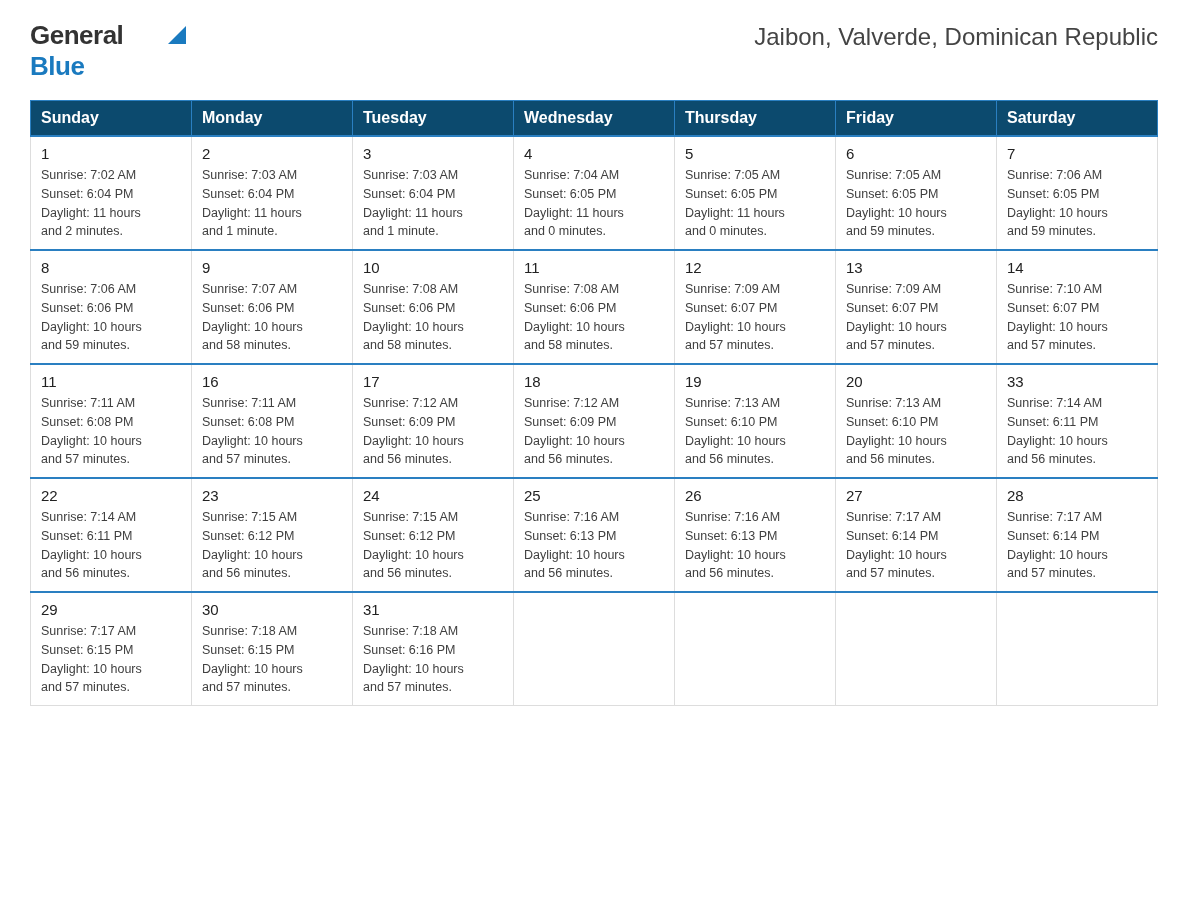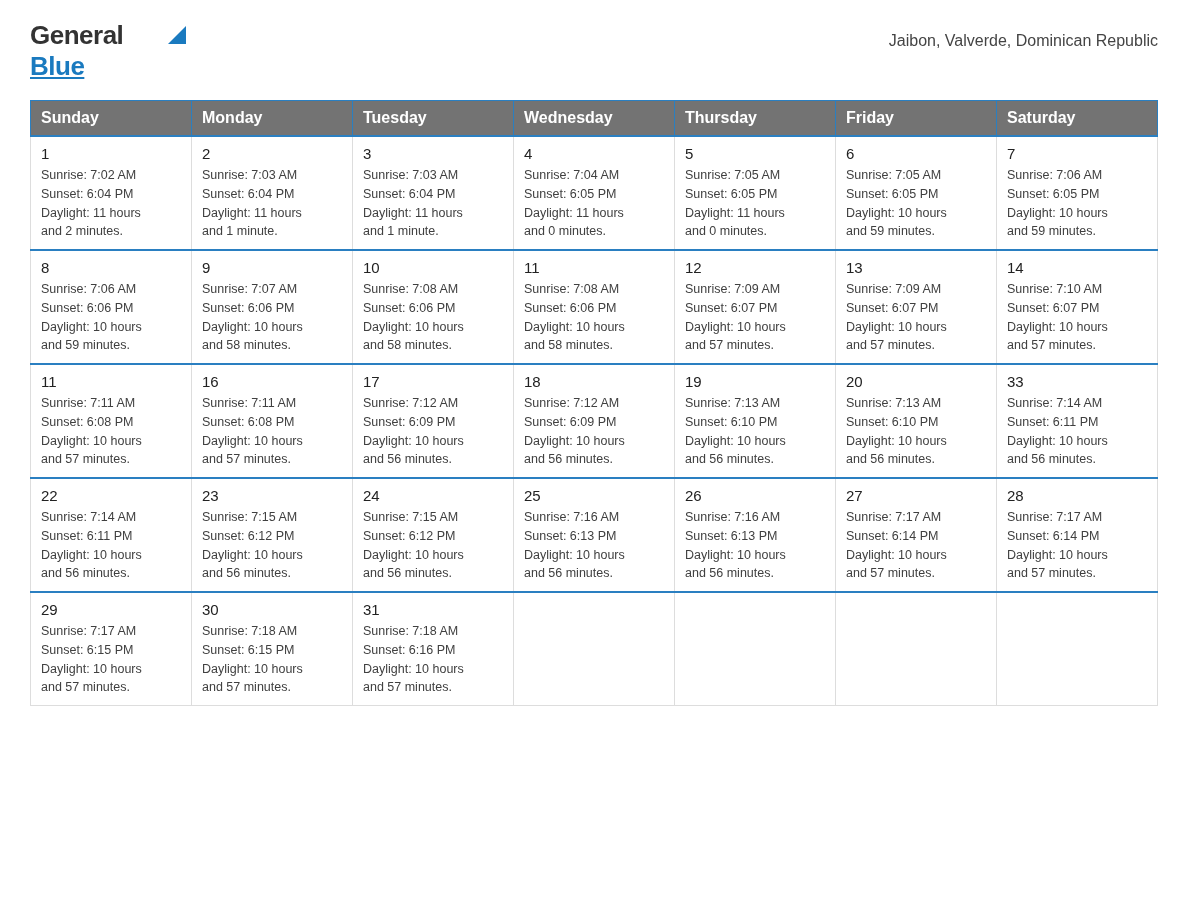--- a/index.html
+++ b/index.html
@@ -19,32 +19,32 @@
     .title-area {
       text-align: right;
     }
     .main-title {
       font-size: 48px;
       font-weight: bold;
       color: #222;
       line-height: 1.1;
     }
     .subtitle {
-      font-size: 16px;
+      font-size: 24px;
       color: #444;
-      margin-top: 12px;
+      margin-top: 3px;
       text-align: right;
     }
     .calendar-table {
       width: 100%;
       border-collapse: collapse;
       table-layout: fixed;
     }
     .calendar-table th {
-      background-color: #737373;
+      background-color: #0c4a6e;
       color: #fff;
       padding: 8px 10px;
       font-size: 16px;
       font-weight: bold;
       text-align: left;
       border: 1px solid #2a7fc1;
     }
     .calendar-table td {
       vertical-align: top;
       padding: 8px 10px;
@@ -102,21 +102,20 @@
       font-size: 26px;
       font-weight: bold;
       color: #333;
       letter-spacing: -0.5px;
     }
     .logo-blue-text {
       font-size: 26px;
       font-weight: bold;
       color: #1a7abf;
       letter-spacing: -0.5px;
-      text-decoration: underline;
     }
   </style>
 </head>
 <body>
 
 <div class="header-area">
   <div class="logo-container">
     <div class="logo-row1">
       <span class="logo-general">General</span>
       <span class="logo-triangle"></span>

